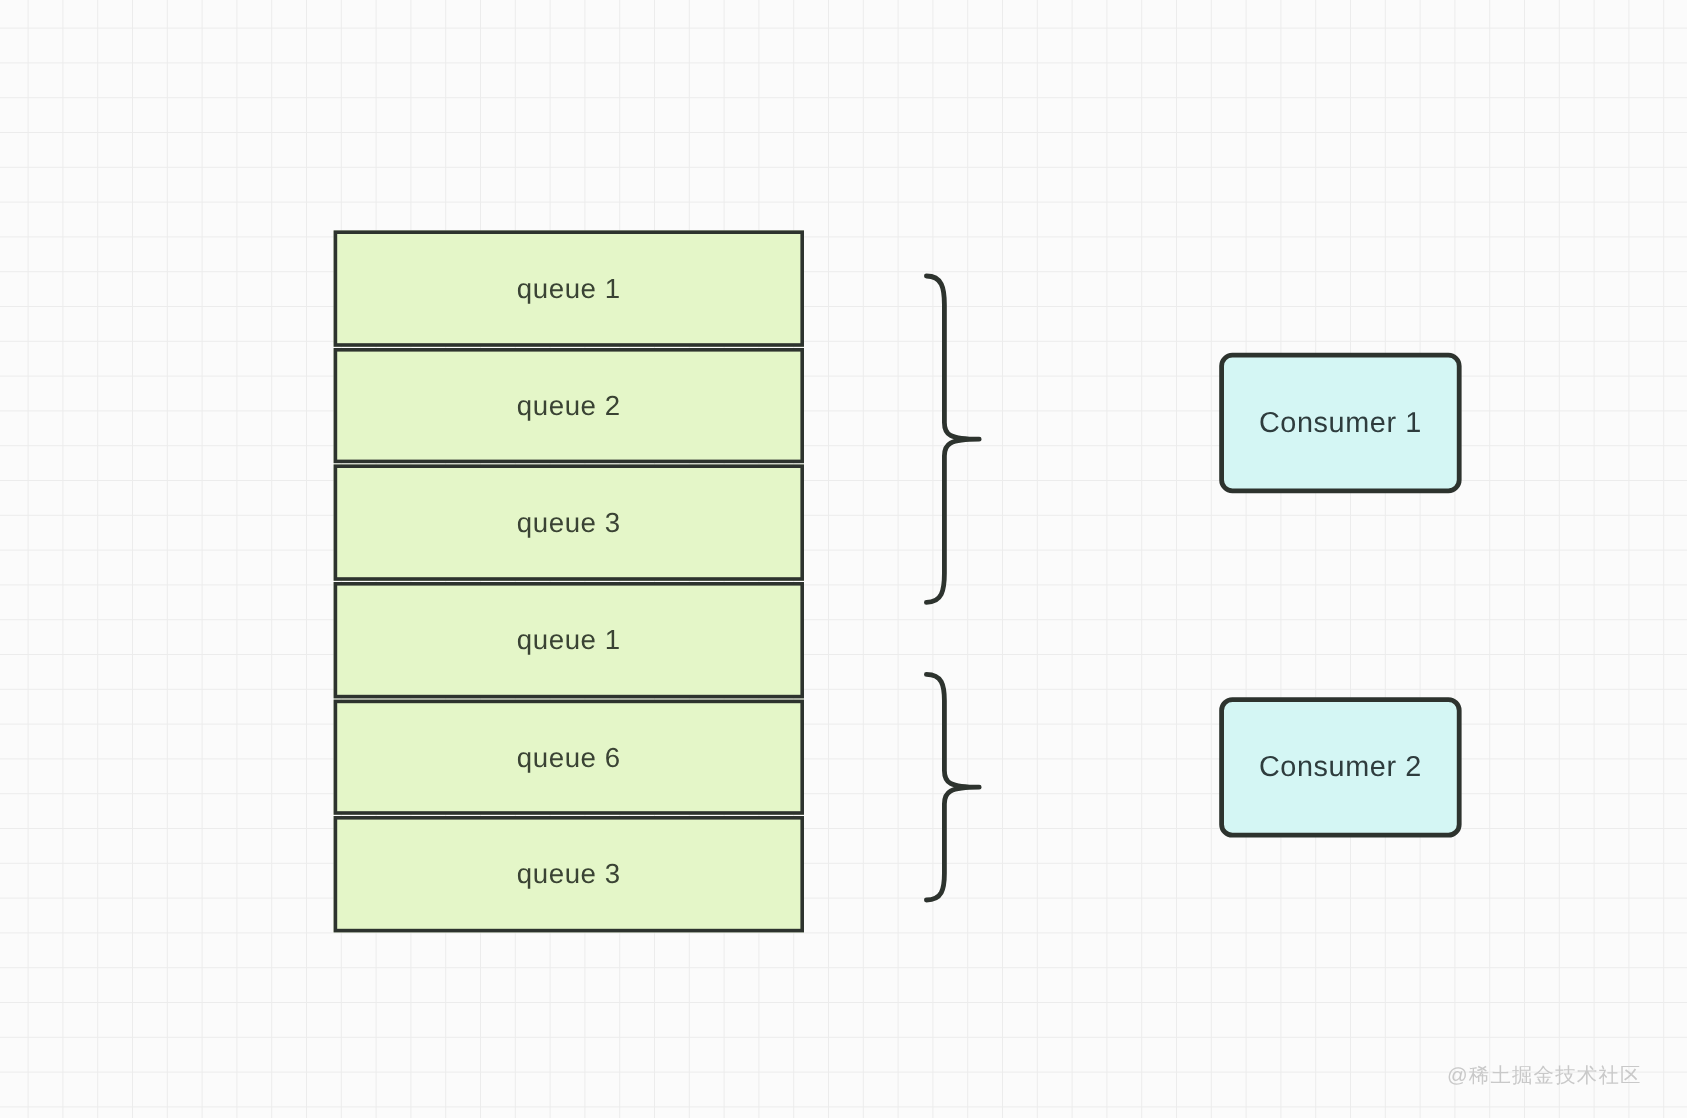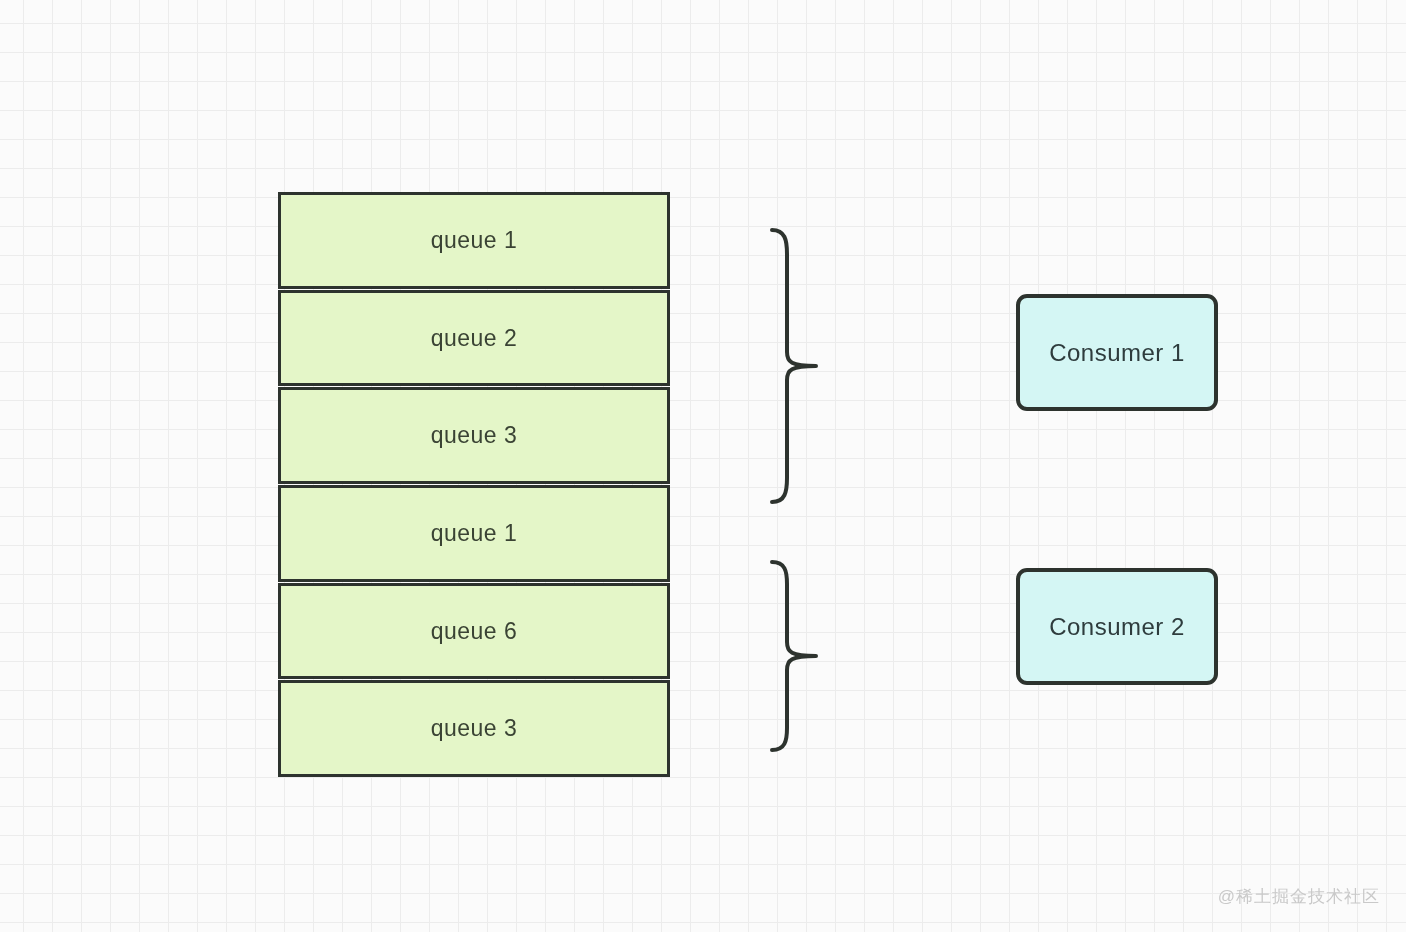--- a/index.html
+++ b/index.html
@@ -73,24 +73,24 @@
     border-radius: 11px;
     display: flex;
     align-items: center;
     justify-content: center;
     font-size: 24px;
     letter-spacing: 0.5px;
     color: var(--consumer-text);
     margin-left: 16px;
   }
   .consumer-1 { top: 294px; }
-  .consumer-2 { top: 568px; }
+  .consumer-2 { top: 581px; }
   .watermark {
     position: absolute;
-    right: 26px;
+    right: 38px;
     bottom: 24px;
     font-size: 17px;
     letter-spacing: 1px;
     color: var(--watermark);
   }
 </style>
 </head>
 <body>
 
 <div class="canvas">

